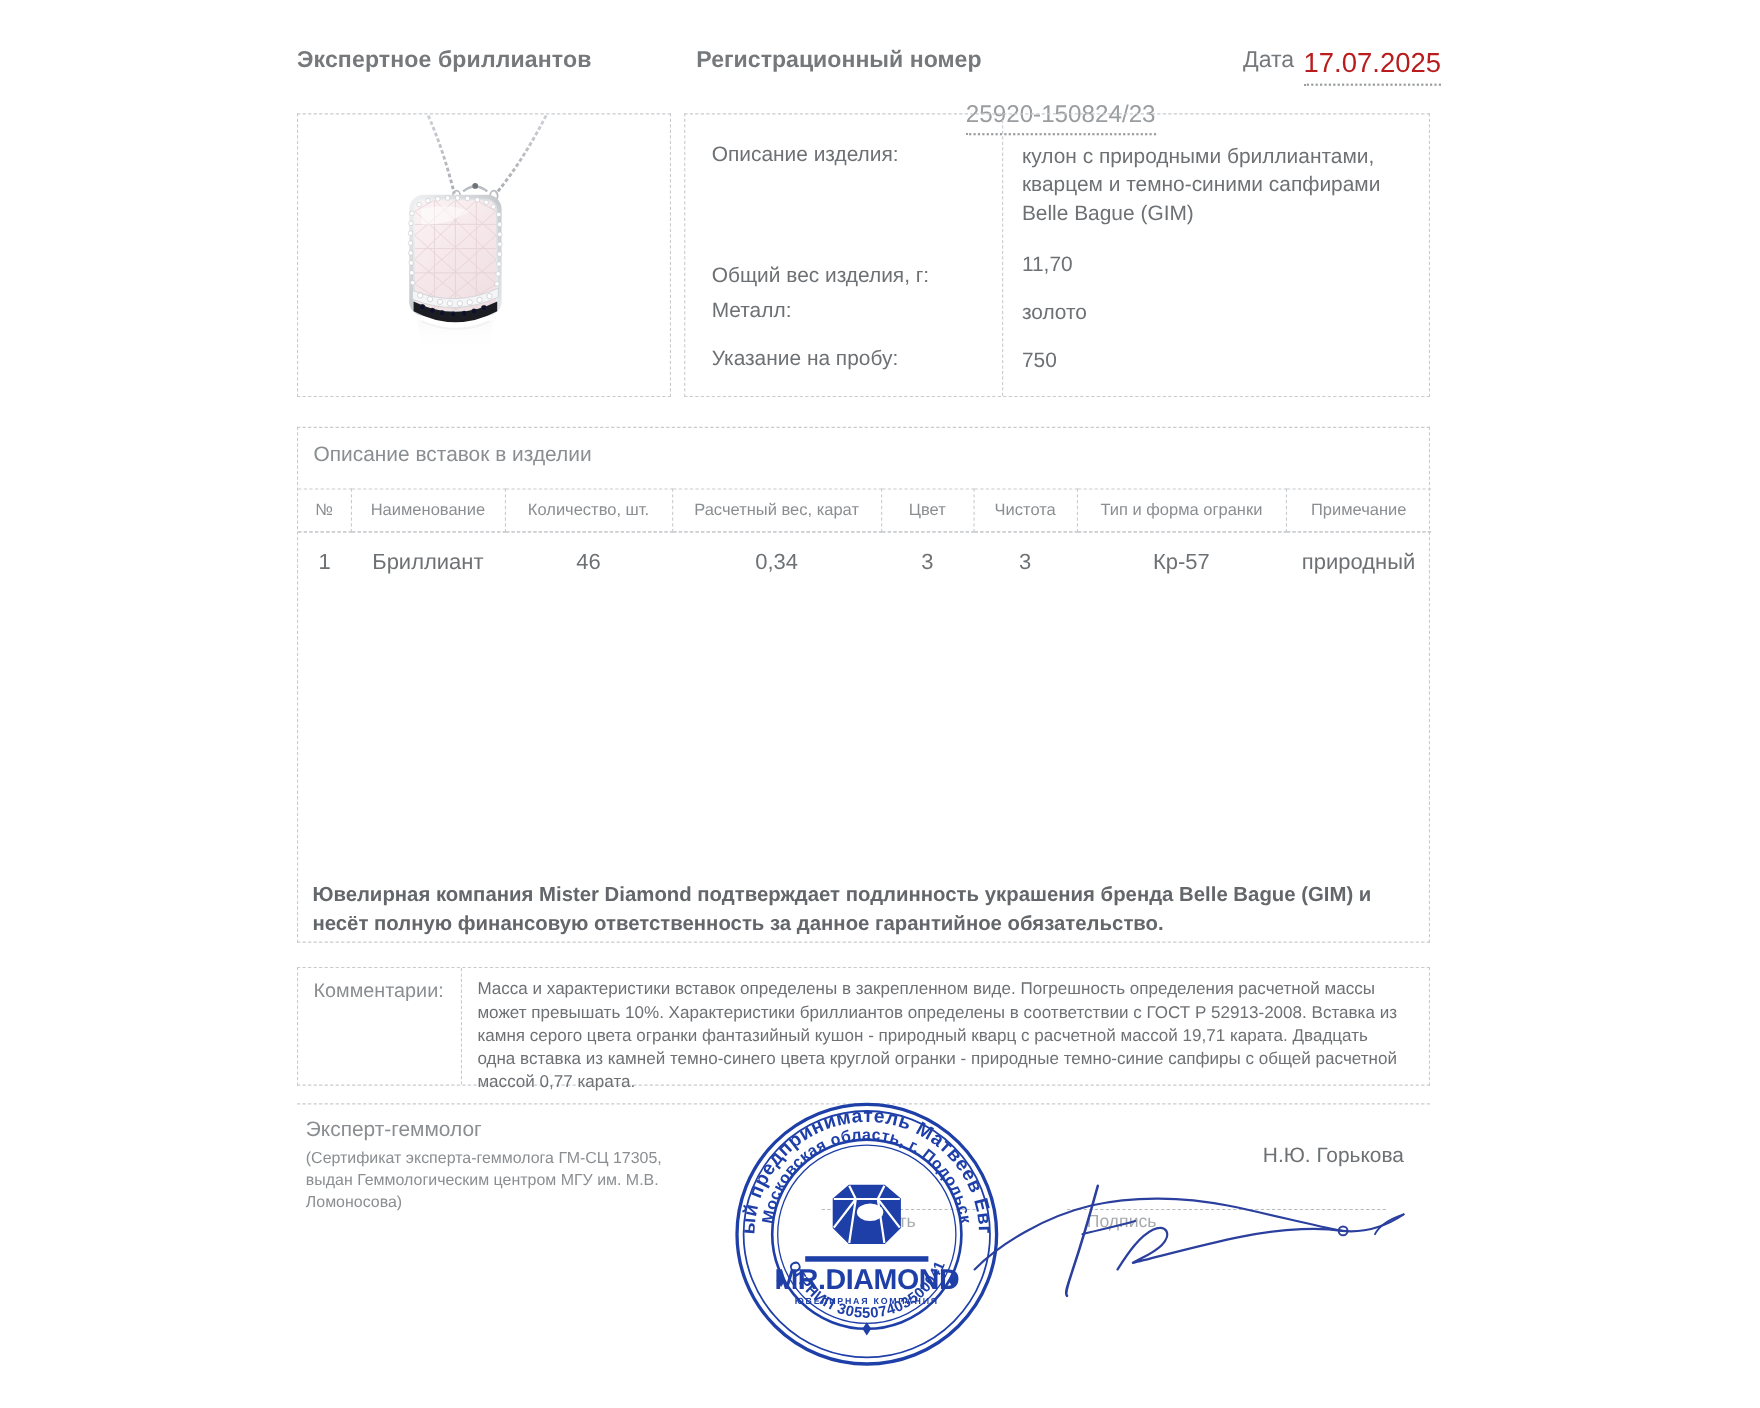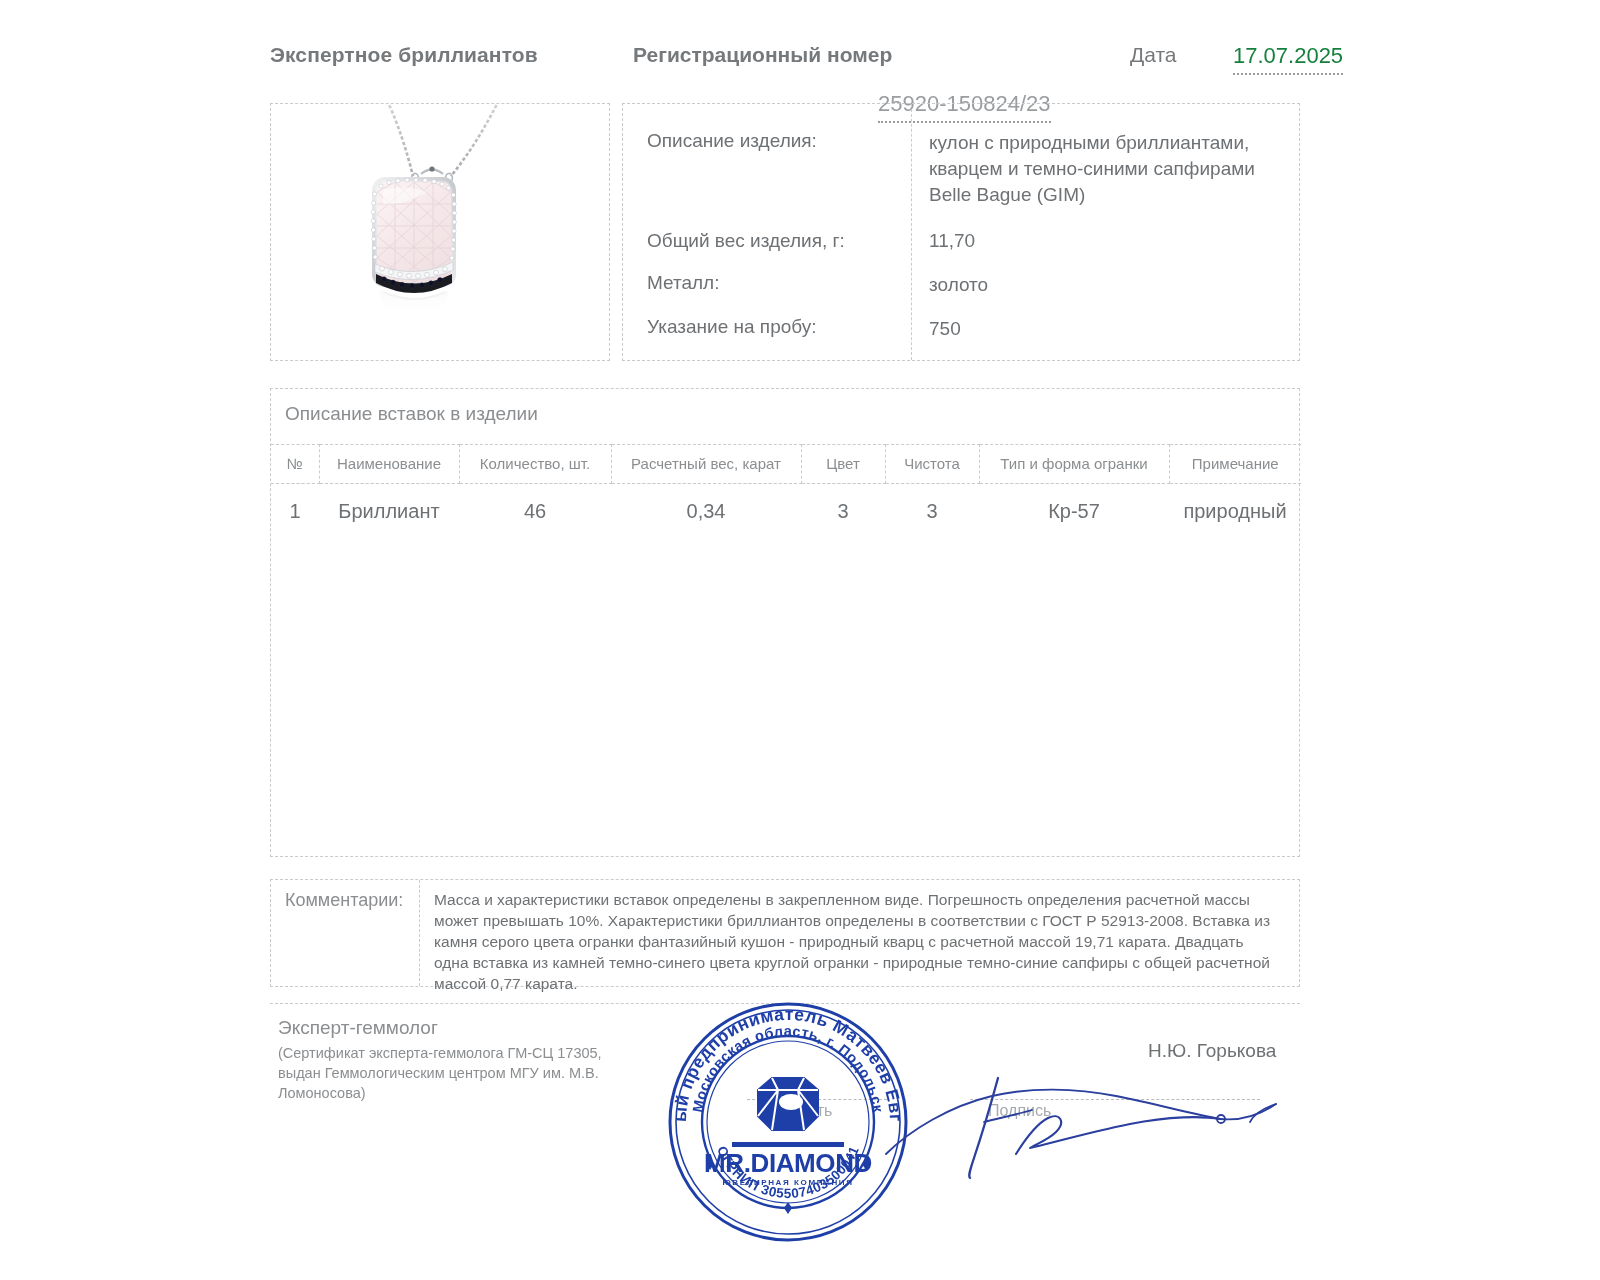--- a/index.html
+++ b/index.html
@@ -62,26 +62,25 @@
     position: absolute;
     left: 860px; top: 5px;
     font-size: 21px;
     font-weight: normal;
     color: #76797c;
     white-space: nowrap;
   }
   .hdr-date-value {
     position: absolute;
     left: 915px; top: 5px;
-    font-size: 22px;
-    color: #15803d;
+    font-size: 25px;
+    color: #b91c1c;
     white-space: nowrap;
     padding-bottom: 4px;
     border-bottom: 2px dotted #9a9d9f;
-    margin-left: 48px;
   }
 
   
   .photo-box {
     position: absolute;
     left: 270px;
     top: 103px;
     width: 340px;
     height: 258px;
     border: 1px dashed #c9cccf;
@@ -121,21 +120,21 @@
   }
   .info-value {
     position: absolute;
     left: 306px;
     font-size: 19px;
     color: #6e7174;
     line-height: 26px;
   }
   .lbl-desc  { top: 26px; }
   .val-desc  { top: 26px; }
-  .lbl-weight{ top: 126px; text-align: center; }
+  .lbl-weight{ top: 136px; text-align: center; }
   .val-weight{ top: 124px; }
   .lbl-metal { top: 168px; }
   .val-metal { top: 168px; }
   .lbl-fine  { top: 212px; }
   .val-fine  { top: 212px; }
 
   
   .inserts-box {
     position: absolute;
     left: 270px;
@@ -496,20 +495,23 @@
           <td>0,34</td>
           <td>3</td>
           <td>3</td>
           <td>Кр-57</td>
           <td>природный</td>
         </tr>
       </tbody>
     </table>
   </div>
 
+  <div class="guarantee">
+    <p>Ювелирная компания Mister Diamond подтверждает подлинность украшения бренда Belle Bague (GIM) и несёт полную финансовую ответственность за данное гарантийное обязательство.</p>
+  </div>
 
   <div class="comments-box">
     <div class="comments-divider"></div>
     <div class="comments-label">Комментарии:</div>
     <div class="comments-text">Масса и характеристики вставок определены в закрепленном виде. Погрешность определения расчетной массы может превышать 10%. Характеристики бриллиантов определены в соответствии с ГОСТ Р 52913-2008. Вставка из камня серого цвета огранки фантазийный кушон - природный кварц с расчетной массой 19,71 карата. Двадцать одна вставка из камней темно-синего цвета круглой огранки - природные темно-синие сапфиры с общей расчетной массой 0,77 карата.</div>
   </div>
 
   <div class="footer">
     <div class="expert-title">Эксперт-геммолог</div>
     <div class="expert-cert">(Сертификат эксперта-геммолога ГМ-СЦ 17305, выдан Геммологическим центром МГУ им. М.В. Ломоносова)</div>

